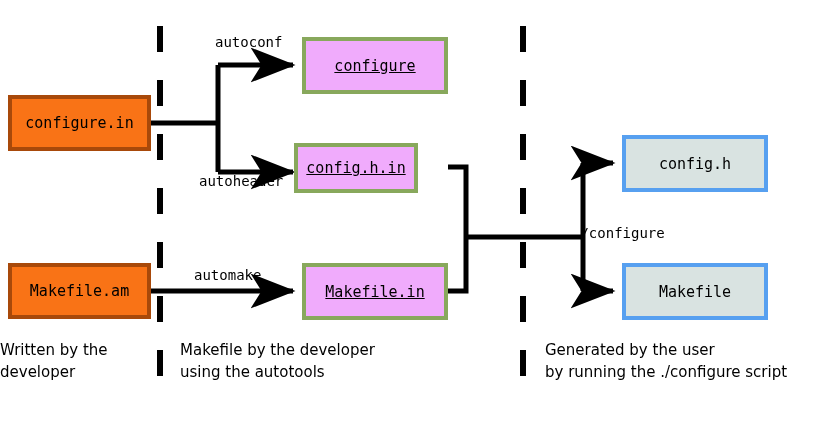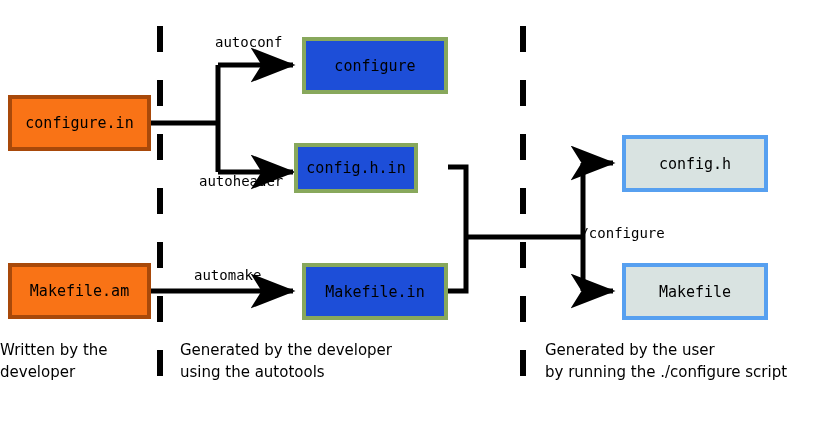--- a/index.html
+++ b/index.html
@@ -31,22 +31,23 @@
     font-family: "DejaVu Sans Mono", monospace;
     font-size: 15px;
     color: #000000;
     letter-spacing: 0px;
   }
   .node-source {
     background: #f97316;
     border: 4px solid #a8490a;
   }
   .node-generated {
-    background: #1d4ed8;
+    background: #f0abfc;
     border: 4px solid #88a85c;
+    text-decoration: underline;
   }
   .node-user {
     background: #d9e3e1;
     border: 4px solid #57a0f0;
   }
   .edge-label {
     position: absolute;
     font-family: "DejaVu Sans Mono", monospace;
     font-size: 14px;
     color: #000000;
@@ -131,19 +132,19 @@
 
   <div class="edge-label" style="left:199px; top:173px;">autoheader</div>
 
   <div class="edge-label" style="left:194px; top:267px;">automake</div>
 
   <div class="edge-label" style="left:572px; top:225px;">./configure</div>
 
   <div class="caption" style="left:0px; top:340px; width:160px;">Written by the
 developer</div>
 
-  <div class="caption" style="left:180px; top:340px; width:320px;">Generated by the developer
+  <div class="caption" style="left:180px; top:340px; width:320px;">Makefile by the developer
 using the autotools</div>
 
   <div class="caption" style="left:545px; top:340px; width:285px;">Generated by the user
 by running the ./configure script</div>
 
 </div>
 
 </body></html>

